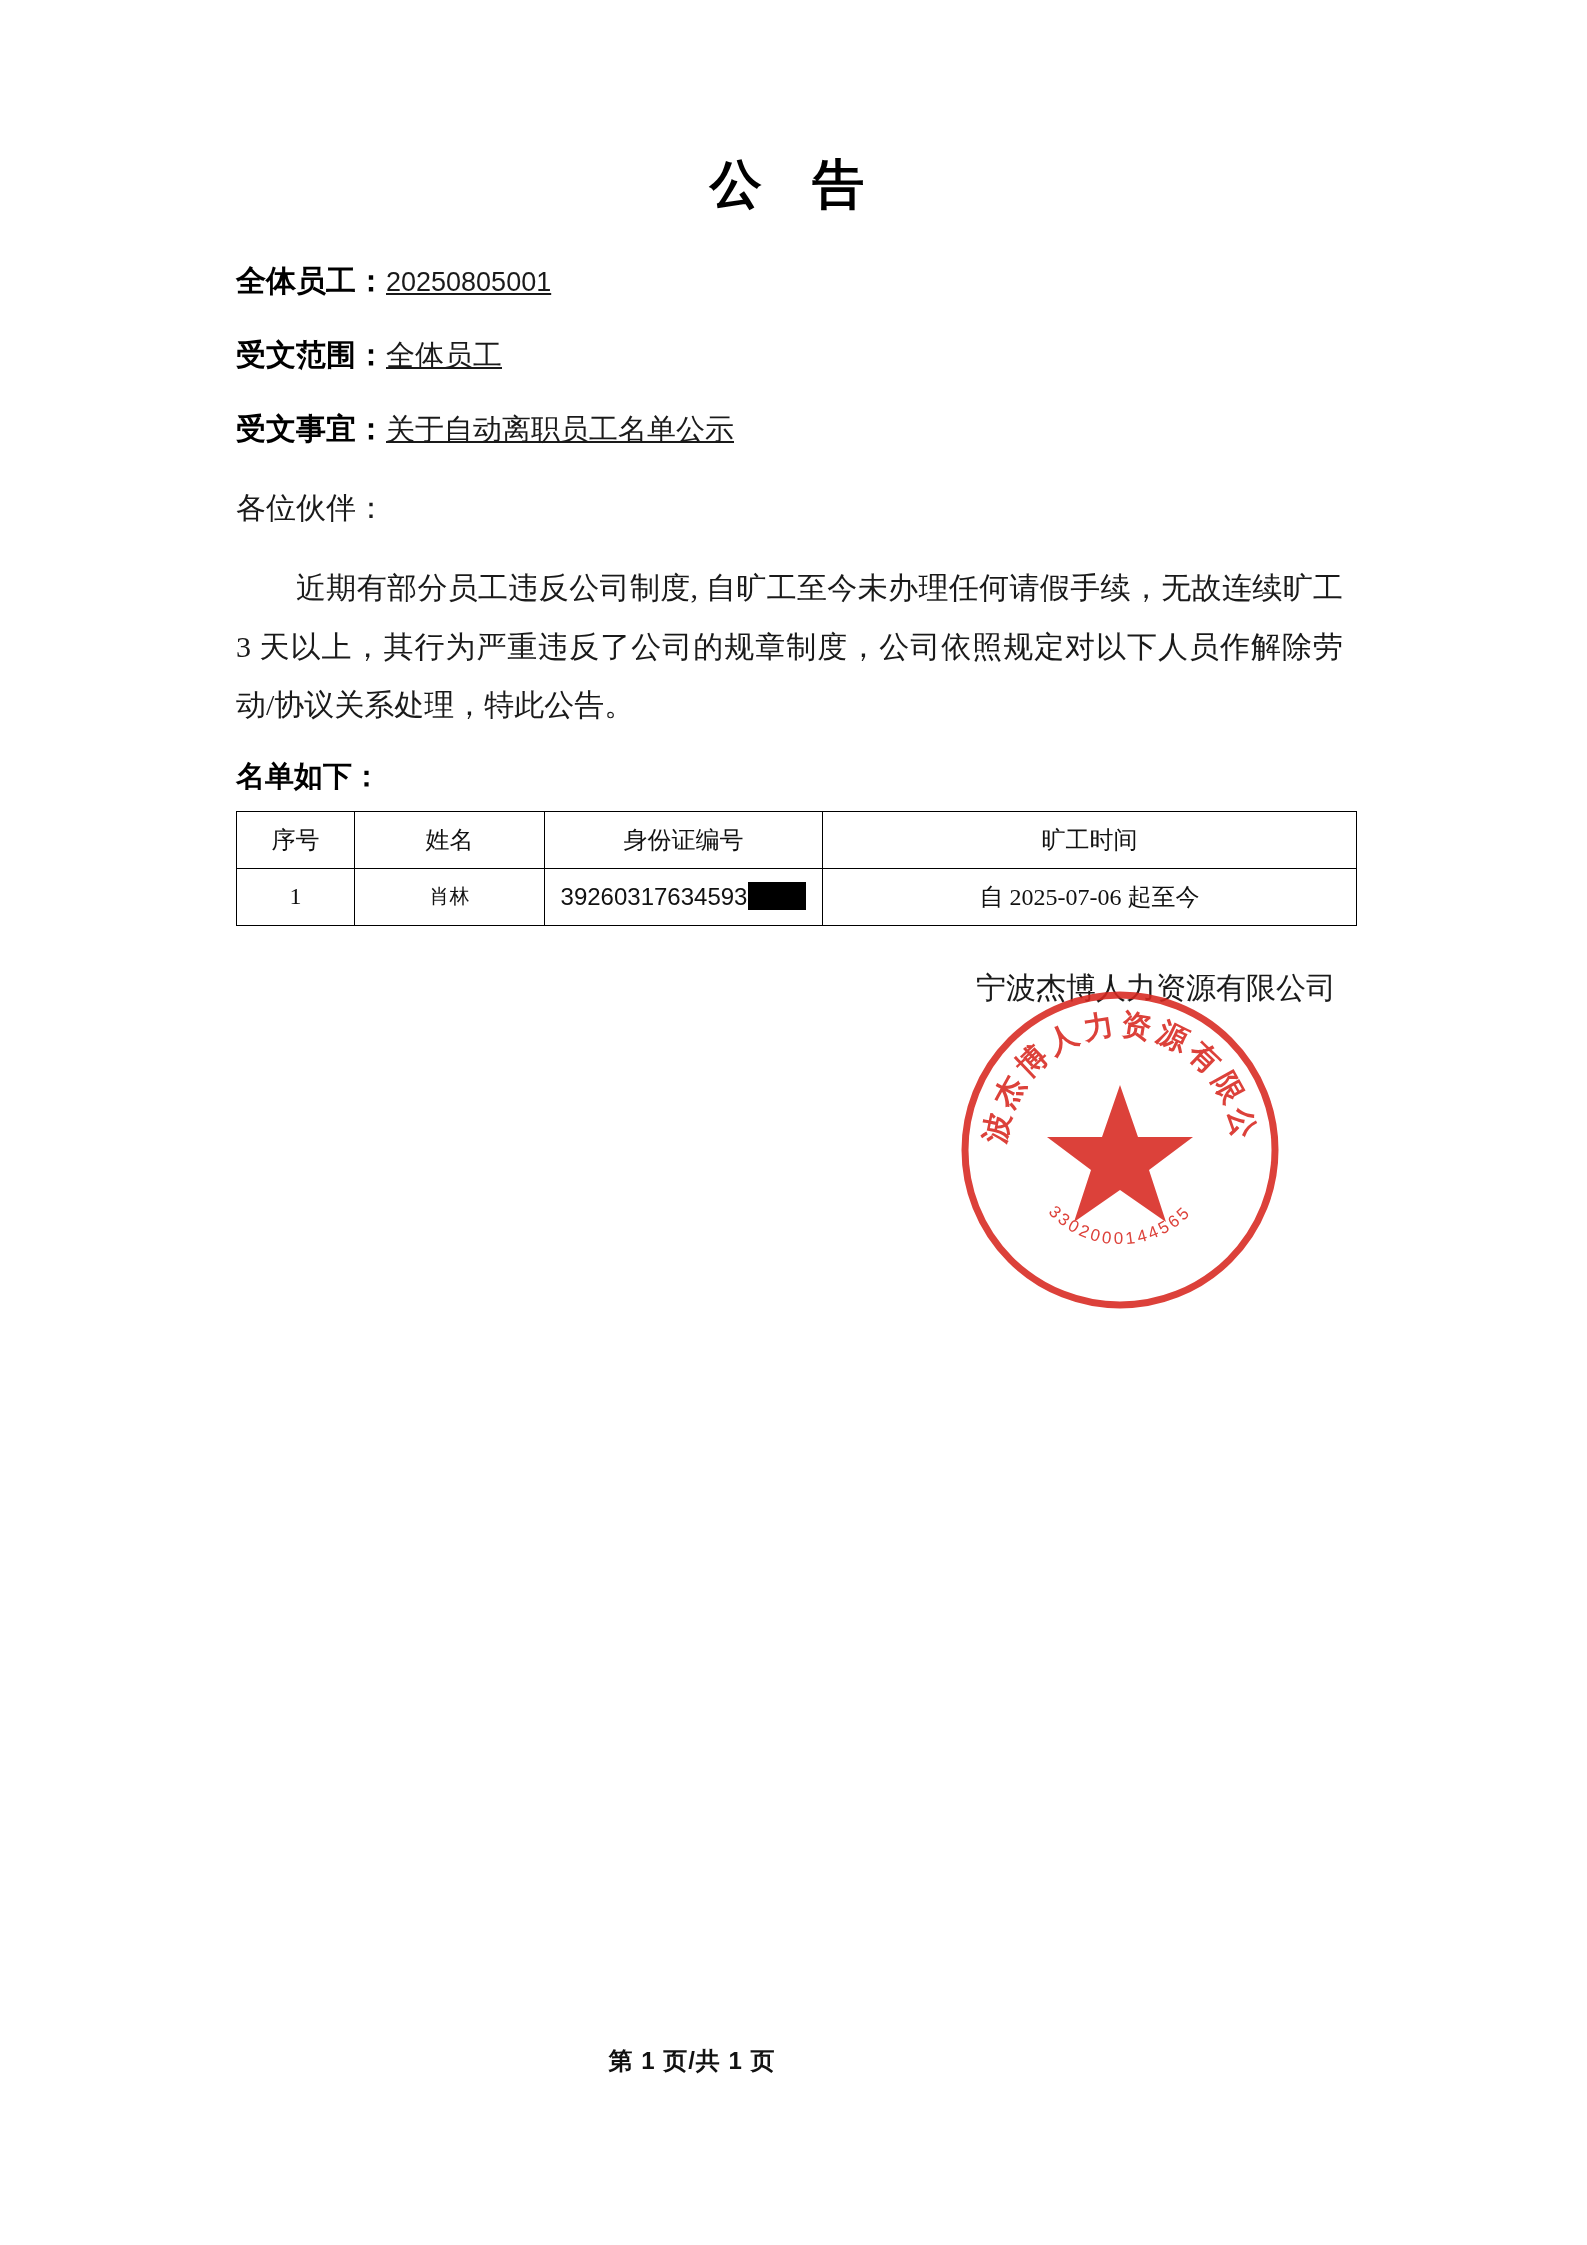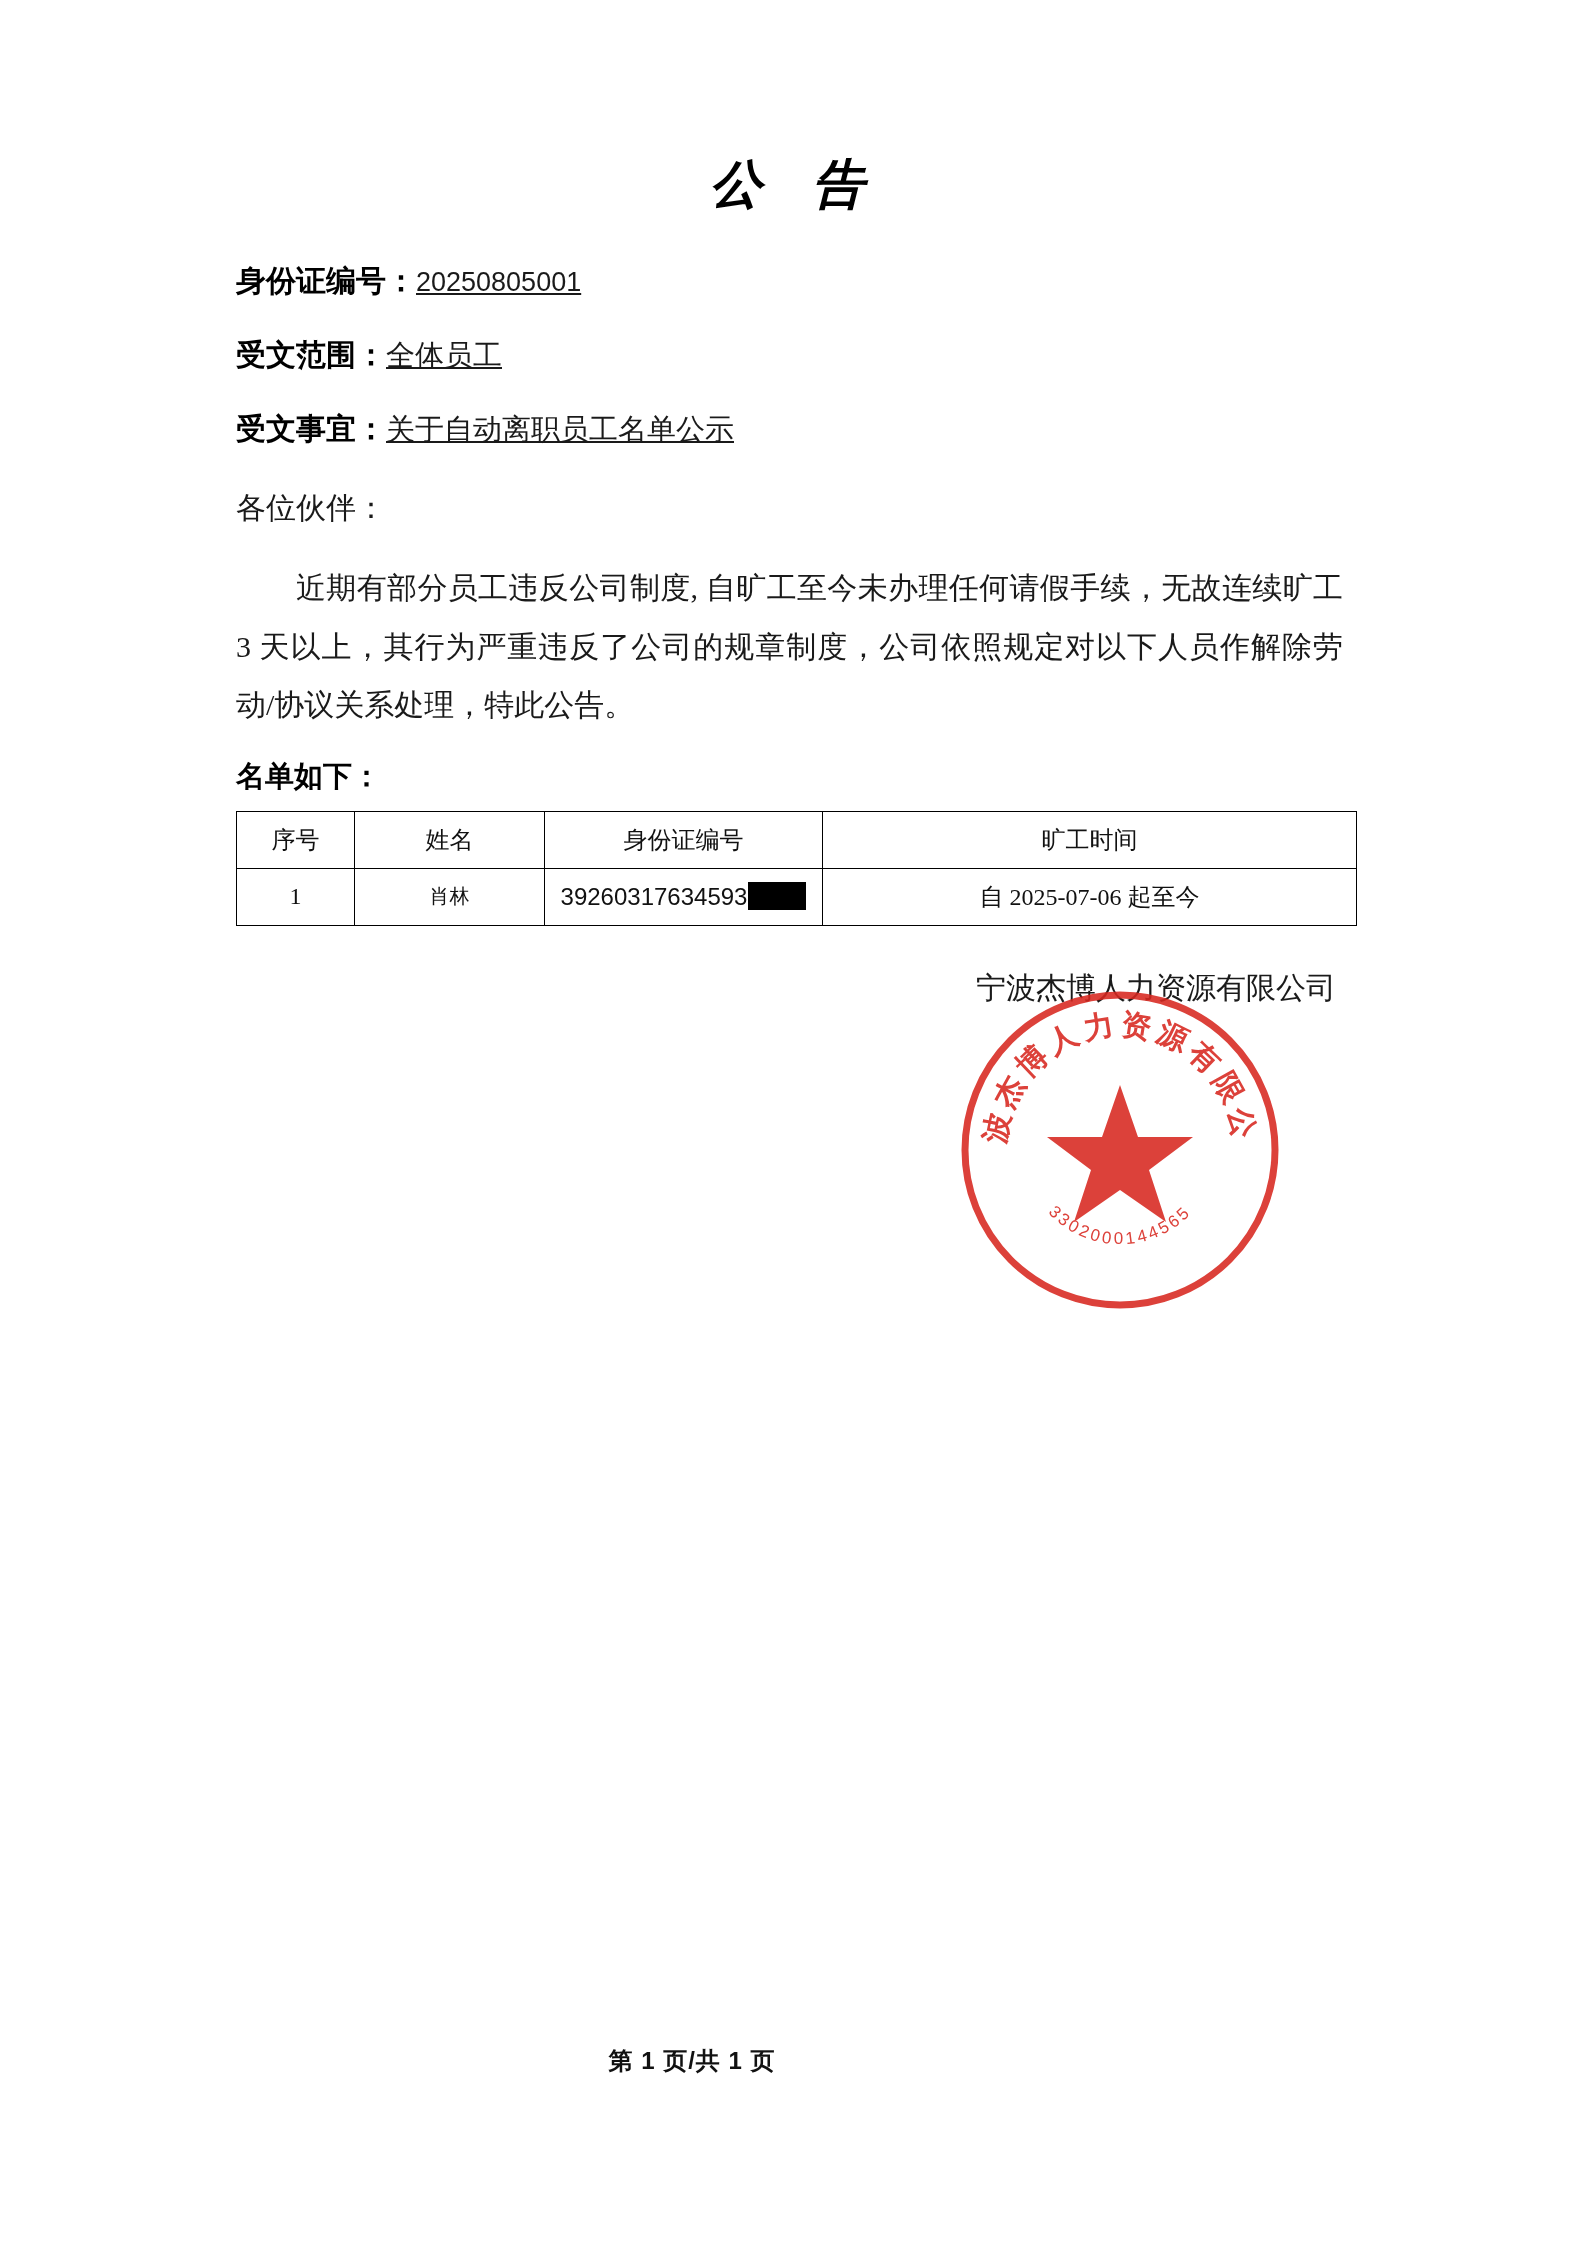--- a/index.html
+++ b/index.html
@@ -29,21 +29,20 @@
     width: 1120px;
   }
   .doc-title {
     text-align: center;
     font-family: "Liberation Sans", "DejaVu Sans", sans-serif;
     font-weight: bold;
     font-size: 52px;
     letter-spacing: 18px;
     margin: 0 0 46px 0;
     color: #000;
-    font-style: italic;
   }
   .field-row {
     font-size: 30px;
     line-height: 1.0;
     margin: 0 0 44px 0;
     white-space: nowrap;
   }
   .field-label {
     font-family: "Liberation Sans", "DejaVu Sans", sans-serif;
     font-weight: bold;
@@ -155,21 +154,21 @@
 </head>
 <body>
 
 <div class="page">
 
   <div class="content">
 
     <h1 class="doc-title">公 告</h1>
 
     <div class="field-row">
-      <span class="field-label">身份证编号：</span><span class="field-value mono">20250805001</span>
+      <span class="field-label">全体员工：</span><span class="field-value mono">20250805001</span>
     </div>
 
     <div class="field-row">
       <span class="field-label">受文范围：</span><span class="field-value">全体员工</span>
     </div>
 
     <div class="field-row">
       <span class="field-label">受文事宜：</span><span class="field-value">关于自动离职员工名单公示</span>
     </div>
 

